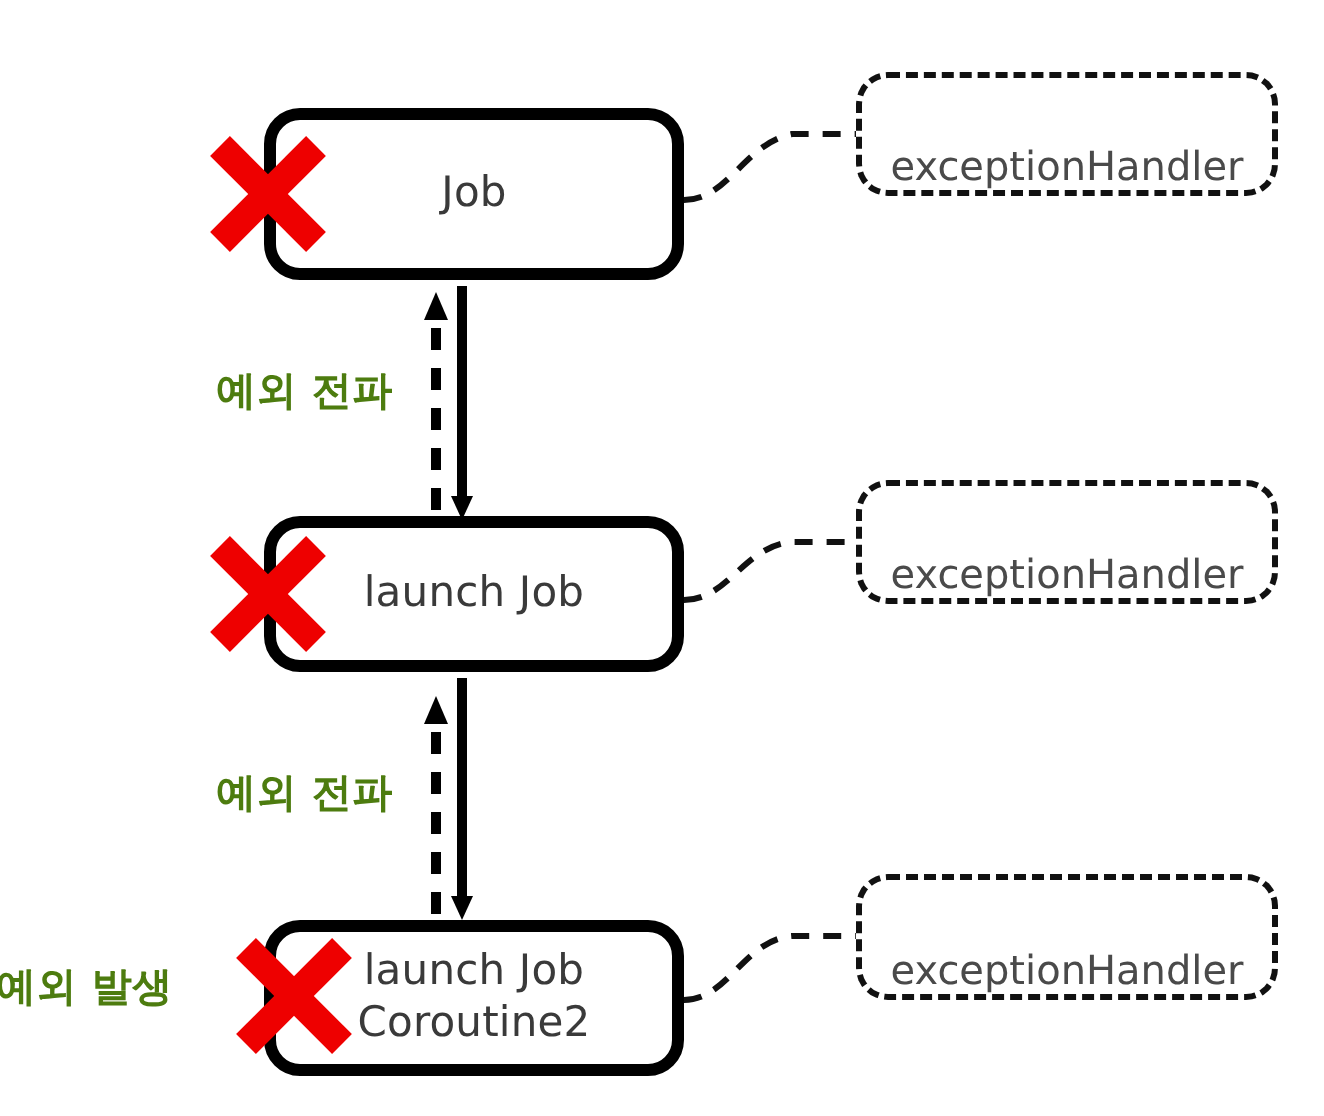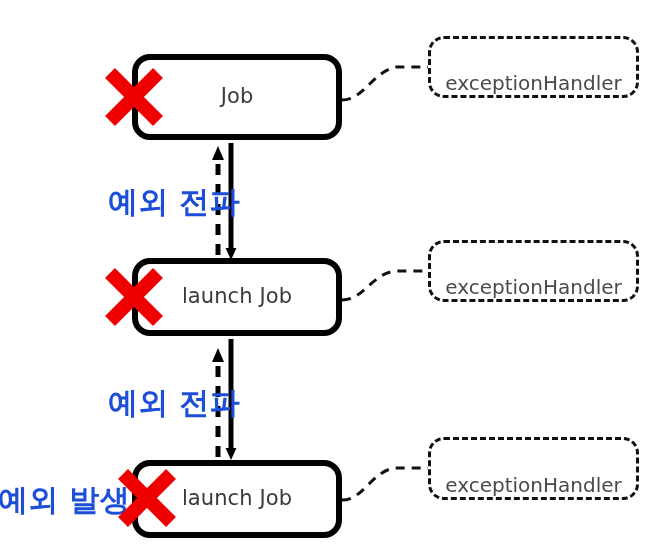--- a/index.html
+++ b/index.html
@@ -49,22 +49,22 @@
     background: #ffffff;
     display: flex;
     align-items: flex-end;
     justify-content: center;
     color: #4a4a4a;
     font-size: 20px;
     white-space: nowrap;
   }
   .red-label {
     position: absolute;
-    color: #1d4ed8;
-    font-size: 30px;
+    color: #4d7c0f;
+    font-size: 20px;
     font-weight: 700;
     white-space: nowrap;
     letter-spacing: 0.3px;
     text-align: center;
   }
   .x-mark {
     position: absolute;
     pointer-events: none;
   }
   svg {
@@ -115,20 +115,21 @@
   <div class="node-box" style="left:128px; top:54px; width:210px; height:86px;">
     <span class="line">Job</span>
   </div>
 
   <div class="node-box" style="left:128px; top:258px; width:210px; height:78px;">
     <span class="line">launch Job</span>
   </div>
 
   <div class="node-box" style="left:128px; top:460px; width:210px; height:78px;">
     <span class="line">launch Job</span>
+    <span class="line">Coroutine2</span>
   </div>
 
   <div class="handler-box" style="left:424px; top:36px; width:211px; height:62px;">
     <span>exceptionHandler</span>
   </div>
 
   <div class="handler-box" style="left:424px; top:240px; width:211px; height:62px;">
     <span>exceptionHandler</span>
   </div>
 

